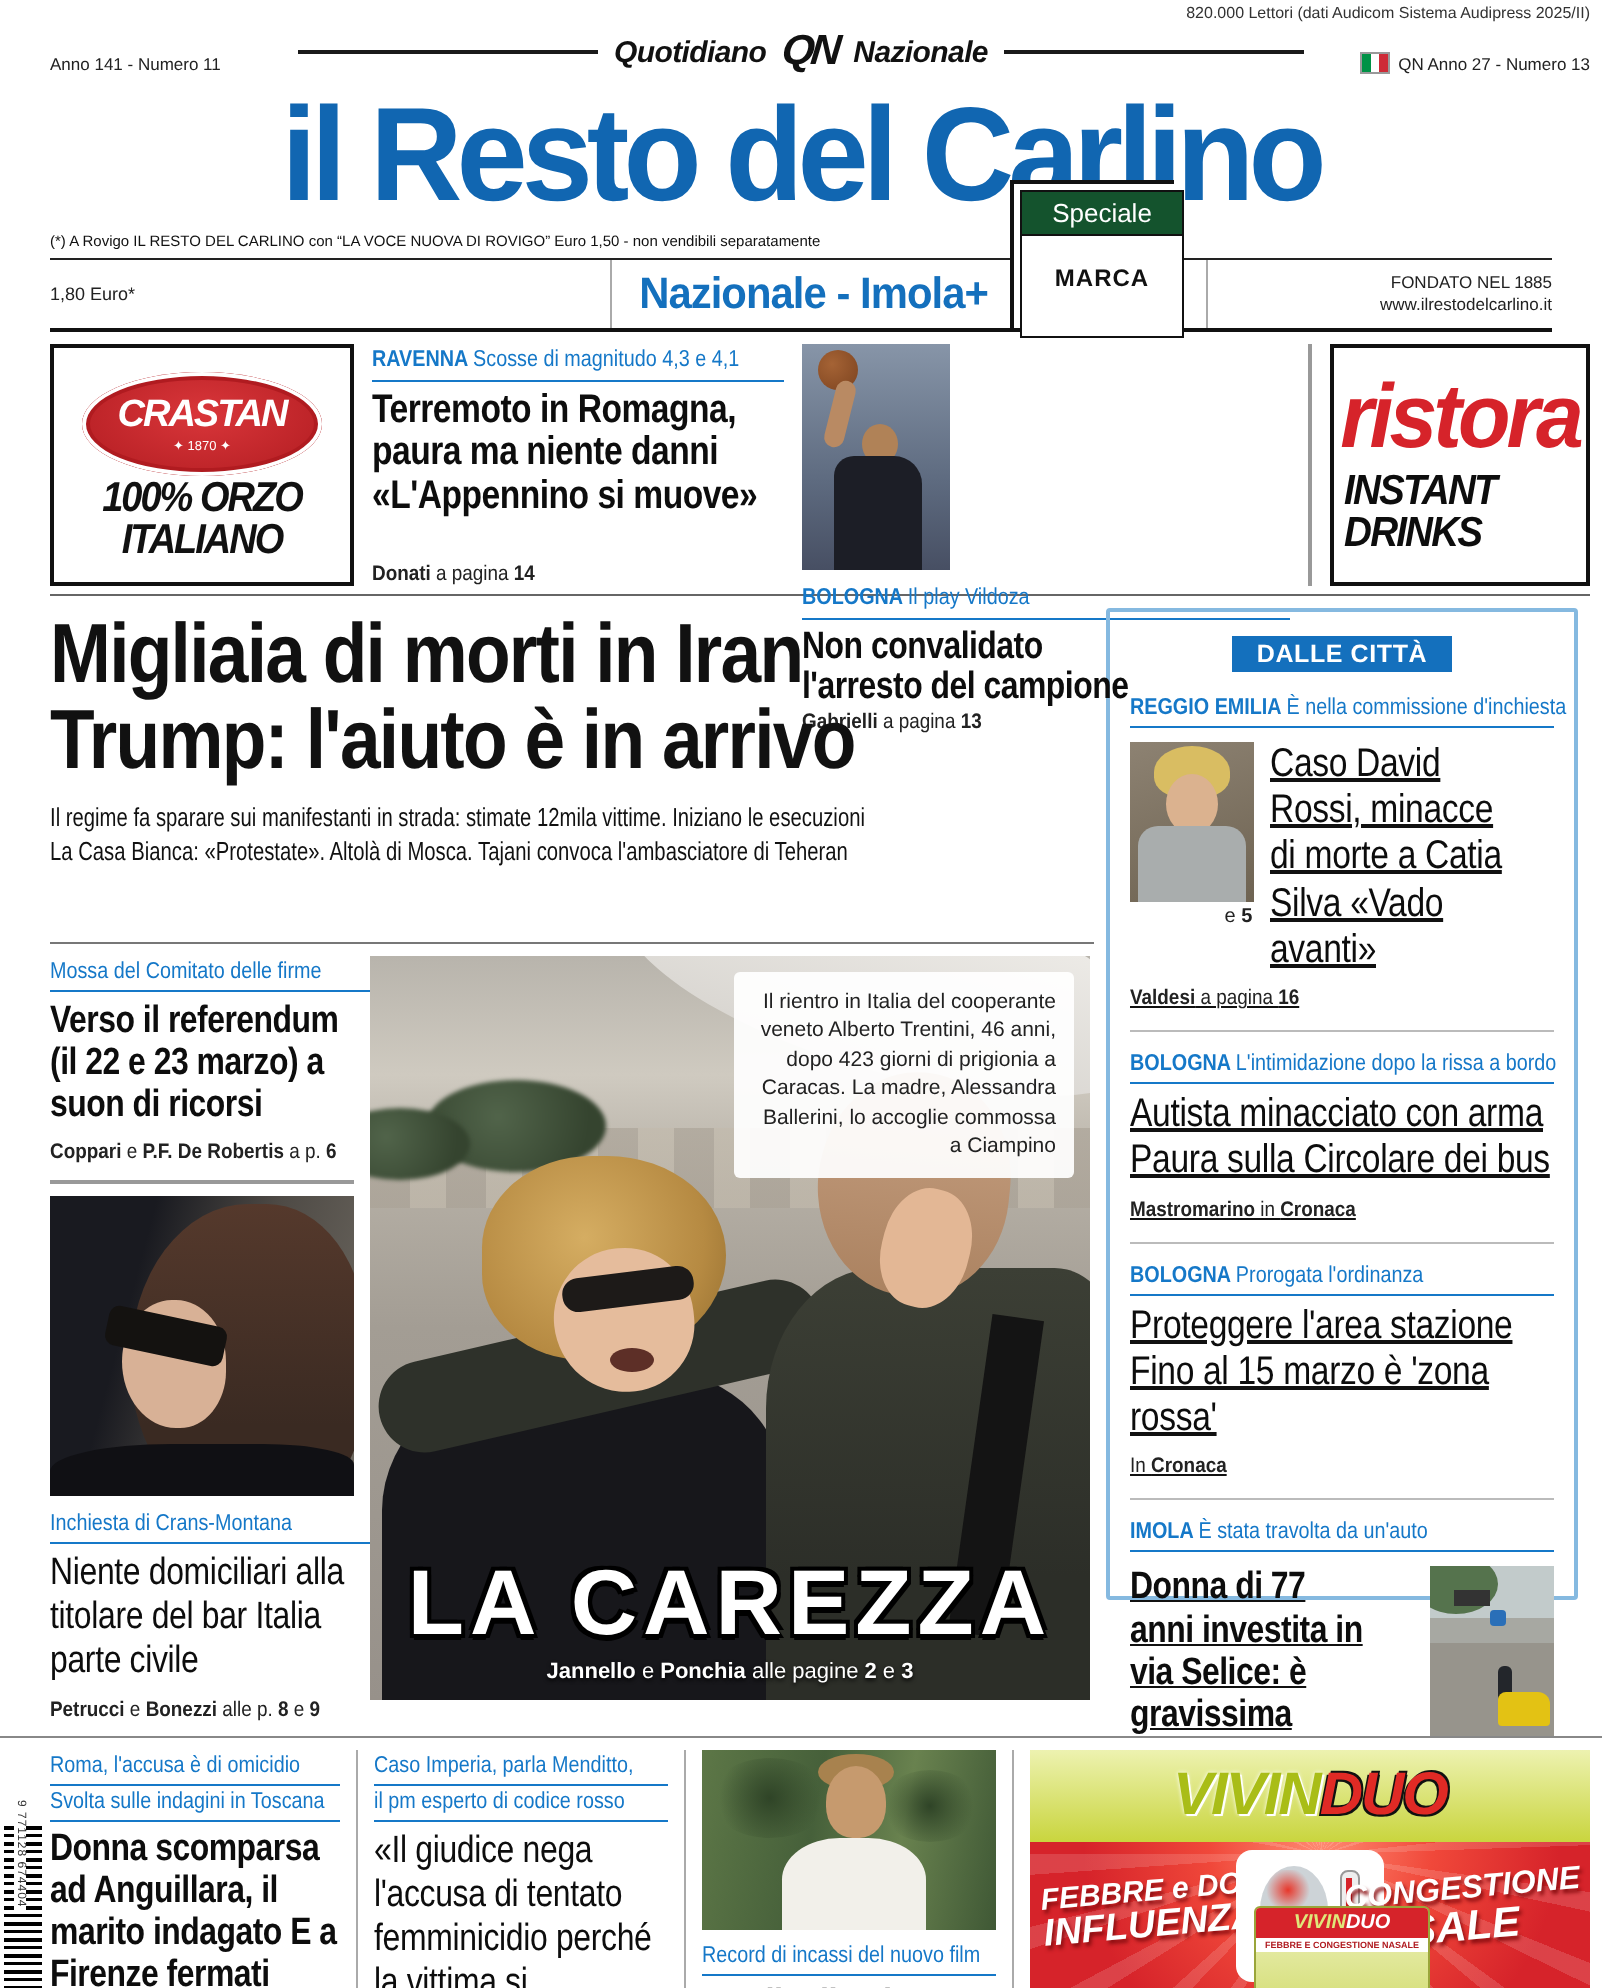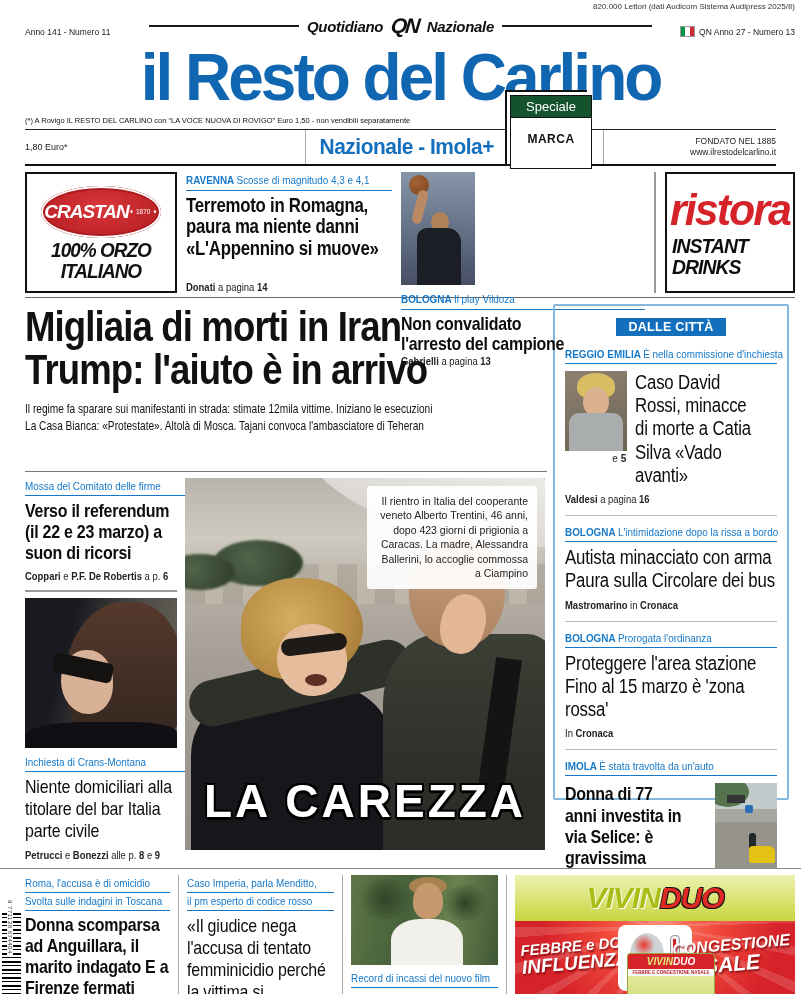--- a/index.html
+++ b/index.html
@@ -34,21 +34,21 @@
   .price-line{font-size:9px;color:#222;}
   .vsep{width:1px;background:#aaa;height:100%;}
   .cell-edition{flex:1;text-align:center;}
   .edition-name{font-size:22px;font-weight:800;color:#1470bd;letter-spacing:-.5px;display:inline-block;transform:scaleX(.95);white-space:nowrap;}
   .cell-marca{width:95px;height:100%;}
   .cell-founded{width:172px;text-align:right;font-size:8.5px;color:#222;line-height:1.3;}
 
   
   .topstories{margin:6px 6px 0 25px;display:flex;gap:9px;height:121px;border-bottom:1px solid #666;padding-bottom:4px;}
   .ad-crastan{width:148px;border:2px solid #111;background:#fff;display:flex;flex-direction:column;align-items:center;justify-content:center;gap:2px;}
-  .crastan-oval{width:120px;height:52px;background:radial-gradient(ellipse at 50% 40%,#d9363a,#b01b20);border-radius:50%;display:flex;flex-direction:row;align-items:center;justify-content:center;box-shadow:inset 0 0 0 2px #fff,inset 0 0 0 4px #b01b20;}
+  .crastan-oval{width:120px;height:52px;background:radial-gradient(ellipse at 50% 40%,#d9363a,#b01b20);border-radius:50%;display:flex;flex-direction:column;align-items:center;justify-content:center;box-shadow:inset 0 0 0 2px #fff,inset 0 0 0 4px #b01b20;}
   .crastan-name{color:#fff;font-weight:800;font-size:19px;font-style:italic;letter-spacing:-1px;}
   .crastan-year{color:#fff;font-size:6.5px;}
   .crastan-claim{font-size:19px;font-weight:800;font-style:italic;letter-spacing:-1px;line-height:1;transform:scaleY(1.1);}
   .story{display:flex;flex-direction:column;}
   .st-ravenna{width:206px;}
   .st-bologna{width:244px;display:flex;gap:6px;}
   .kicker{font-size:11.5px;color:#1578c8;margin-bottom:4px;}
   .kline{border-bottom:1px solid #1578c8;padding-bottom:1px;line-height:1.45;}
   .hl{font-weight:800;color:#0d0d0d;line-height:1.08;letter-spacing:-.3px;}
   .hl-cond{transform:scaleX(.84);transform-origin:0 0;}
@@ -107,21 +107,21 @@
   .pm-marm{position:absolute;left:2px;top:182px;width:226px;height:46px;background:#2e312a;border-radius:24px;transform:rotate(-13deg);}
   .pm-hand{position:absolute;left:256px;top:116px;width:44px;height:60px;background:#e3b795;border-radius:46%;transform:rotate(14deg);}
   .pm-overlay{position:absolute;top:8px;right:8px;width:152px;background:rgba(255,255,255,.93);padding:8px 9px;font-size:10.5px;line-height:1.38;text-align:right;color:#222;border-radius:3px;z-index:5;}
   .pm-caption{position:absolute;left:0;bottom:26px;width:100%;text-align:center;z-index:5;color:#fff;font-weight:800;font-size:46px;letter-spacing:3px;line-height:1;
     text-shadow:-2px -2px 0 #000,2px -2px 0 #000,-2px 2px 0 #000,2px 2px 0 #000,0 3px 0 #000;}
   .pm-capby{position:absolute;left:0;bottom:8px;width:100%;text-align:center;z-index:5;color:#fff;font-size:11px;text-shadow:0 1px 2px #000;}
 
   
   .rightbox{width:236px;margin-left:6px;margin-top:6px;height:496px;border:2px solid #85b9e0;border-radius:2px;padding:12px 10px;box-sizing:border-box;}
   .rb-badge{width:fit-content;margin:0 auto 6px auto;background:#1470bd;color:#fff;font-weight:800;font-size:12.5px;padding:2px 12px;letter-spacing:.3px;}
-  .rb-story{padding:4px 0 6px 0;display:flex;flex-direction:column;}
+  .rb-story{padding:4px 0 6px 0;display:flex;flex-direction:column;text-decoration:underline;}
   .rb-rule{height:1px;background:#bbb;margin:4px 0;}
   .rb-row{display:flex;gap:8px;margin-top:3px;}
   .photo-catia{width:62px;height:80px;flex:none;position:relative;overflow:hidden;background:linear-gradient(160deg,#8d8272,#6e6352);}
   .pc-hair{position:absolute;left:12px;top:2px;width:38px;height:26px;background:#d9bd62;border-radius:50% 50% 40% 40%;}
   .pc-face{position:absolute;left:18px;top:16px;width:26px;height:30px;background:#dbb28f;border-radius:50%;}
   .pc-shirt{position:absolute;left:4px;top:42px;width:54px;height:38px;background:#a9adad;border-radius:10px 10px 0 0;}
   .hl-rb{font-size:20px;font-weight:400;line-height:1.16;letter-spacing:-.2px;}
   .hl-rb1{width:178px;}
   .hl-rbfull{width:258px;margin-top:3px;}
   .hl-imola{font-size:19px;font-weight:800;width:167px;line-height:1.12;}
@@ -322,20 +322,21 @@
           <div class="pm-whair"></div>
           <div class="pm-wface"></div>
           <div class="pm-wglass"></div>
           <div class="pm-wmouth"></div>
           <div class="pm-mjacket"></div>
           <div class="pm-mhead"></div>
           <div class="pm-strap"></div>
           <div class="pm-hand"></div>
           <div class="pm-overlay">Il rientro in Italia del cooperante veneto Alberto Trentini, 46 anni, dopo 423 giorni di prigionia a Caracas. La madre, Alessandra Ballerini, lo accoglie commossa a Ciampino</div>
           <div class="pm-caption">LA CAREZZA</div>
+          <div class="pm-capby"><span class="seg-b">Jannello</span><span> e </span><span class="seg-b">Ponchia</span><span> alle pagine </span><span class="seg-b">2</span><span> e </span><span class="seg-b">3</span></div>
         </figure>
       </div>
     </div>
 
     <aside class="rightbox">
       <div class="rb-badge">DALLE CITTÀ</div>
 
       <article class="rb-story">
         <div class="kicker kick-sm">
             <div class="kline"><span class="condln"><span class="seg-b">REGGIO EMILIA </span><span>È nella commissione d'inchiesta</span></span></div>

